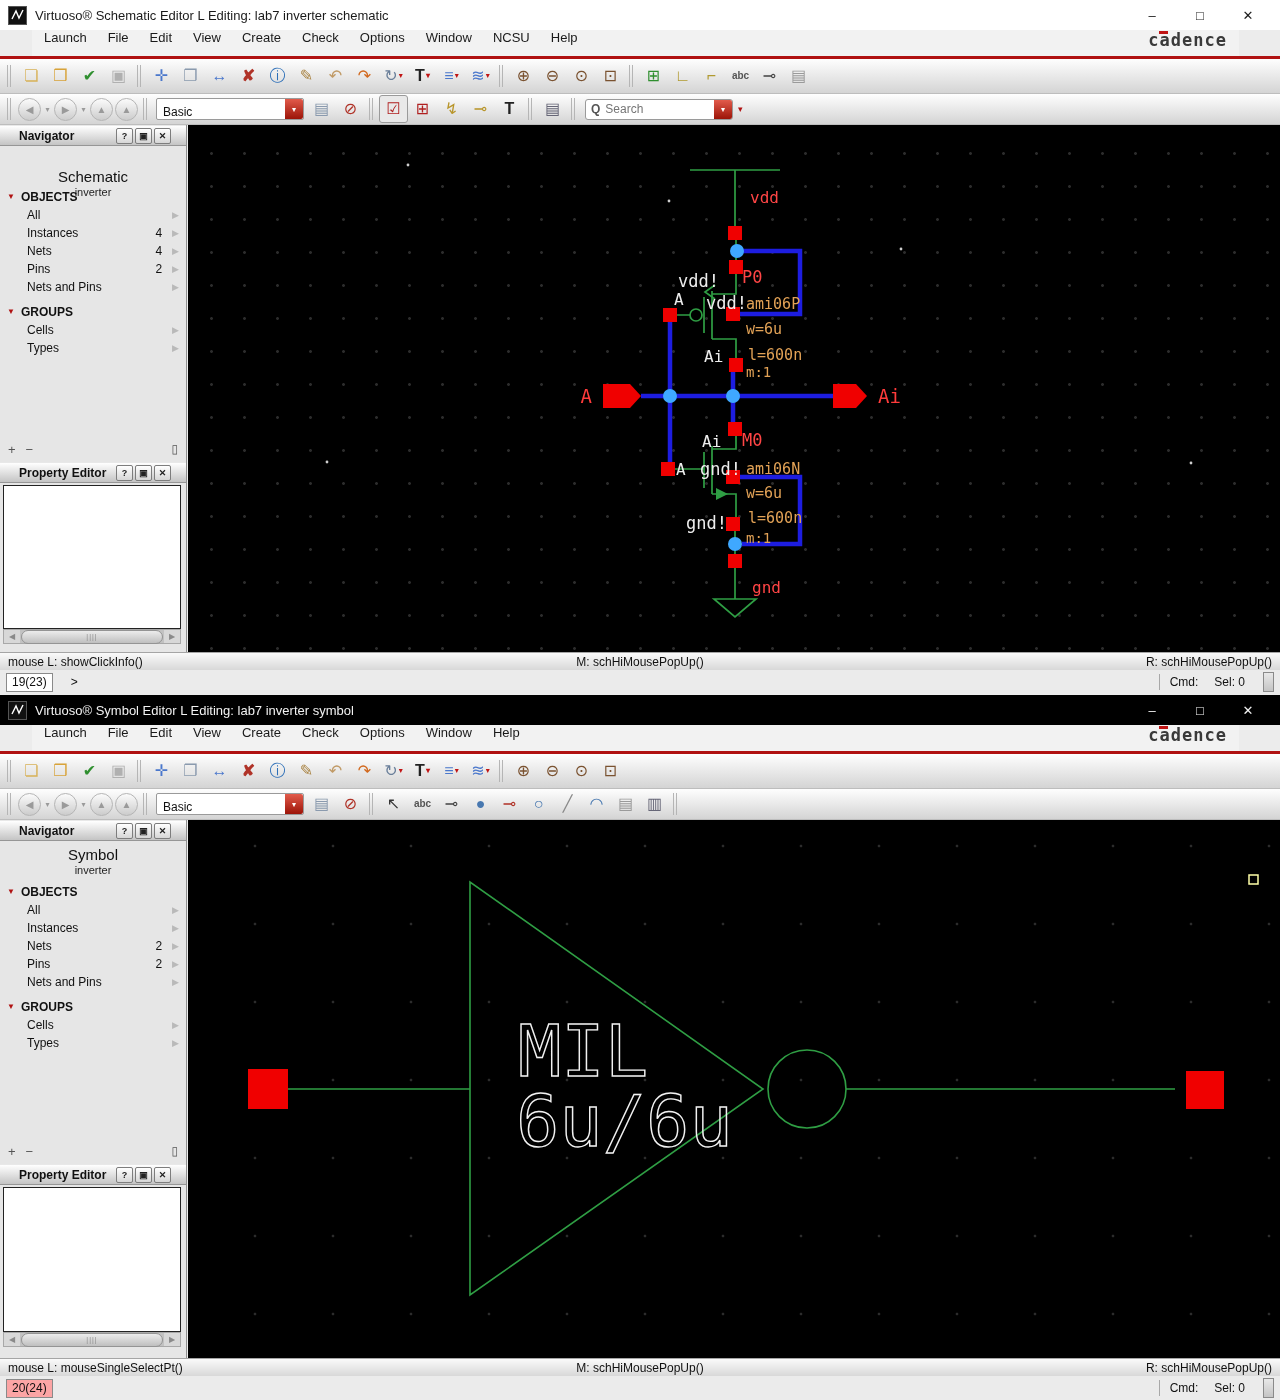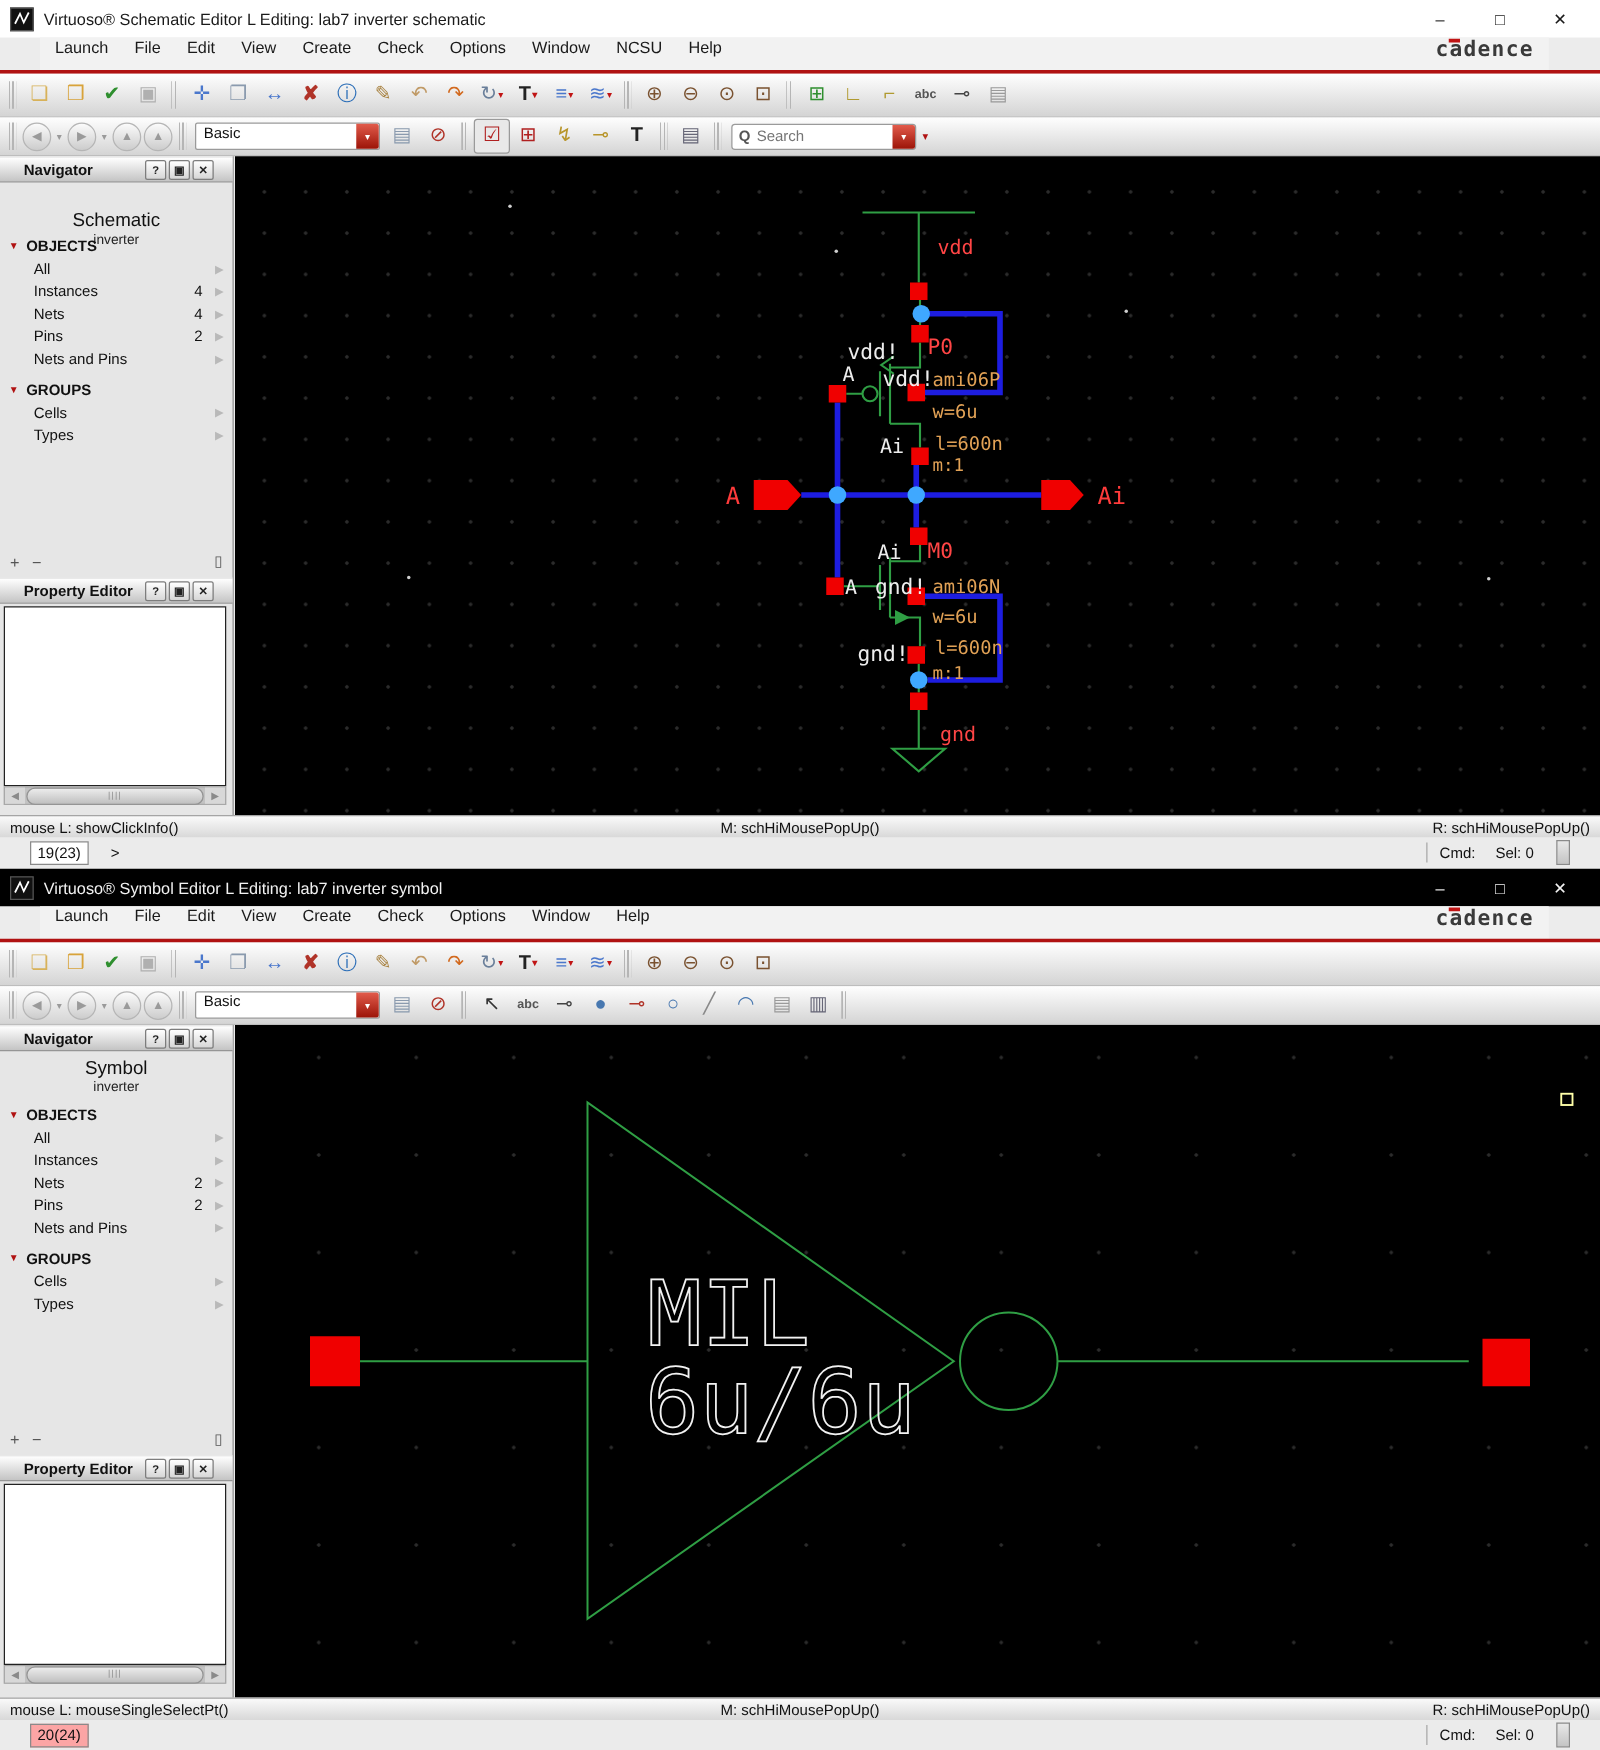--- a/index.html
+++ b/index.html
@@ -22,21 +22,21 @@
   
   .toolbar{left:0;width:1280px;background:linear-gradient(#fefefe,#d4d4d4);border-bottom:1px solid #bdbdbd;display:flex;align-items:center;padding:0 3px;box-sizing:border-box;}
   .tb1{height:35px;}
   .tb2{height:31px;}
   .grip{width:6px;height:22px;margin:0 4px;background:repeating-linear-gradient(90deg,#b5b5b5 0 1px,transparent 1px 3px);}
   .ico{width:27px;height:26px;display:flex;align-items:center;justify-content:center;font-size:16px;line-height:1;color:#555;border:1px solid transparent;border-radius:3px;}
   .ico.dd::after{content:"▾";font-size:8px;color:#c01414;margin-left:1px;}
   .ico.pressed{background:#e9e9e9;border:1px solid #9a9a9a;}
   .circ{width:21px;height:21px;border-radius:50%;background:linear-gradient(#fbfbfb,#cccccc);border:1px solid #b5b5b5;color:#9a9a9a;font-size:10px;display:flex;align-items:center;justify-content:center;margin:0 1px;}
   .ddash{width:11px;height:21px;display:flex;align-items:center;justify-content:center;color:#9a9a9a;font-size:8px;}
-  .combo{width:148px;height:22px;background:#fff;border:1px solid #9a9a9a;border-radius:2px;display:flex;align-items:flex-start;font-size:12px;color:#111;padding-left:6px;box-sizing:border-box;margin:0 3px;}
+  .combo{width:148px;height:22px;background:#fff;border:1px solid #9a9a9a;border-radius:2px;display:flex;align-items:flex-end;font-size:12px;color:#111;padding-left:6px;box-sizing:border-box;margin:0 3px;}
   .combo-arrow{margin-left:auto;width:18px;height:20px;background:linear-gradient(#e25b4b,#9c1408);color:#fff;font-size:8px;display:flex;align-items:center;justify-content:center;border-radius:0 2px 2px 0;}
   .searchbox{width:148px;height:21px;background:#fff;border:1px solid #9a9a9a;border-radius:3px;display:flex;align-items:center;gap:3px;padding-left:5px;box-sizing:border-box;margin-left:4px;}
   .searchbox .q{font-size:12px;font-weight:bold;color:#555;}
   .searchbox input{border:none;outline:none;flex:1;min-width:10px;font-size:12px;color:#333;font-family:"Liberation Sans",sans-serif;background:transparent;}
   .search-go{width:18px;height:19px;background:linear-gradient(#e25b4b,#9c1408);color:#fff;font-size:8px;display:flex;align-items:center;justify-content:center;border-radius:0 2px 2px 0;}
   .red-dd{color:#b01212;font-size:9px;margin-left:5px;}
 
   
   .sidebar{left:0;width:187px;background:#e6e6e6;border-right:1px solid #8f8f8f;box-sizing:border-box;}
   .panel-header{position:absolute;left:0;width:100%;height:21px;background:linear-gradient(#ffffff,#c4c4c4);border-top:1px solid #e8e8e8;border-bottom:1px solid #969696;display:flex;align-items:center;gap:2px;padding:0 15px;box-sizing:border-box;}
@@ -64,21 +64,21 @@
   .canvas.fine{background-image:radial-gradient(circle,#2c2c2c 1.1px,transparent 1.7px);background-size:33px 33px;background-position:7px 12px;}
   .canvas.coarse{background-image:radial-gradient(circle,#2c2c2c 1.1px,transparent 1.7px);background-size:78px 78px;background-position:28px 65px;}
   .canvas svg{position:absolute;left:0;top:0;}
   .ct{font-family:"DejaVu Sans Mono",monospace;}
   .t-red{fill:#ff4545;} .t-org{fill:#e2a256;} .t-wht{fill:#ededed;} .t-pin{fill:#ff3b3b;}
 
   
   .statusbar{left:0;width:1280px;height:18px;background:linear-gradient(#fafafa,#d8d8d8);border-top:1px solid #a5a5a5;display:flex;align-items:center;font-size:12px;color:#111;padding:0 8px;box-sizing:border-box;}
   .statusbar .mid{position:absolute;left:0;width:100%;text-align:center;}
   .statusbar .right{margin-left:auto;}
-  .cmdrow{left:0;width:1280px;height:24px;background:#ebebeb;display:flex;align-items:center;gap:8px;font-size:12px;color:#111;padding:0 24px;box-sizing:border-box;text-align:right;}
+  .cmdrow{left:0;width:1280px;height:24px;background:#ebebeb;display:flex;align-items:center;gap:8px;font-size:12px;color:#111;padding:0 6px;box-sizing:border-box;text-align:right;}
   .histbox{height:17px;min-width:34px;border:1px solid #8a8a8a;background:#fff;display:flex;align-items:center;padding:0 5px;}
   .histbox.alert{background:#fca5a5;}
   .promptbox{flex:1;height:17px;display:flex;align-items:center;padding-left:10px;}
   .cmdlabels{display:flex;gap:16px;border-left:1px solid #a8a8a8;padding:0 10px;height:16px;align-items:center;}
   .mini-scroll{width:9px;height:18px;border:1px solid #8a8a8a;background:linear-gradient(#e8e8e8,#c4c4c4);}
 
   
   [data-name="new-file-icon"]{color:#d8b25a;} [data-name="open-icon"]{color:#d8a33a;}
   [data-name="save-check-icon"]{color:#2f8f2f;} [data-name="save-icon"]{color:#b0b0b0;}
   [data-name="move-icon"]{color:#4a77cc;} [data-name="copy-icon"]{color:#8a9aae;}

